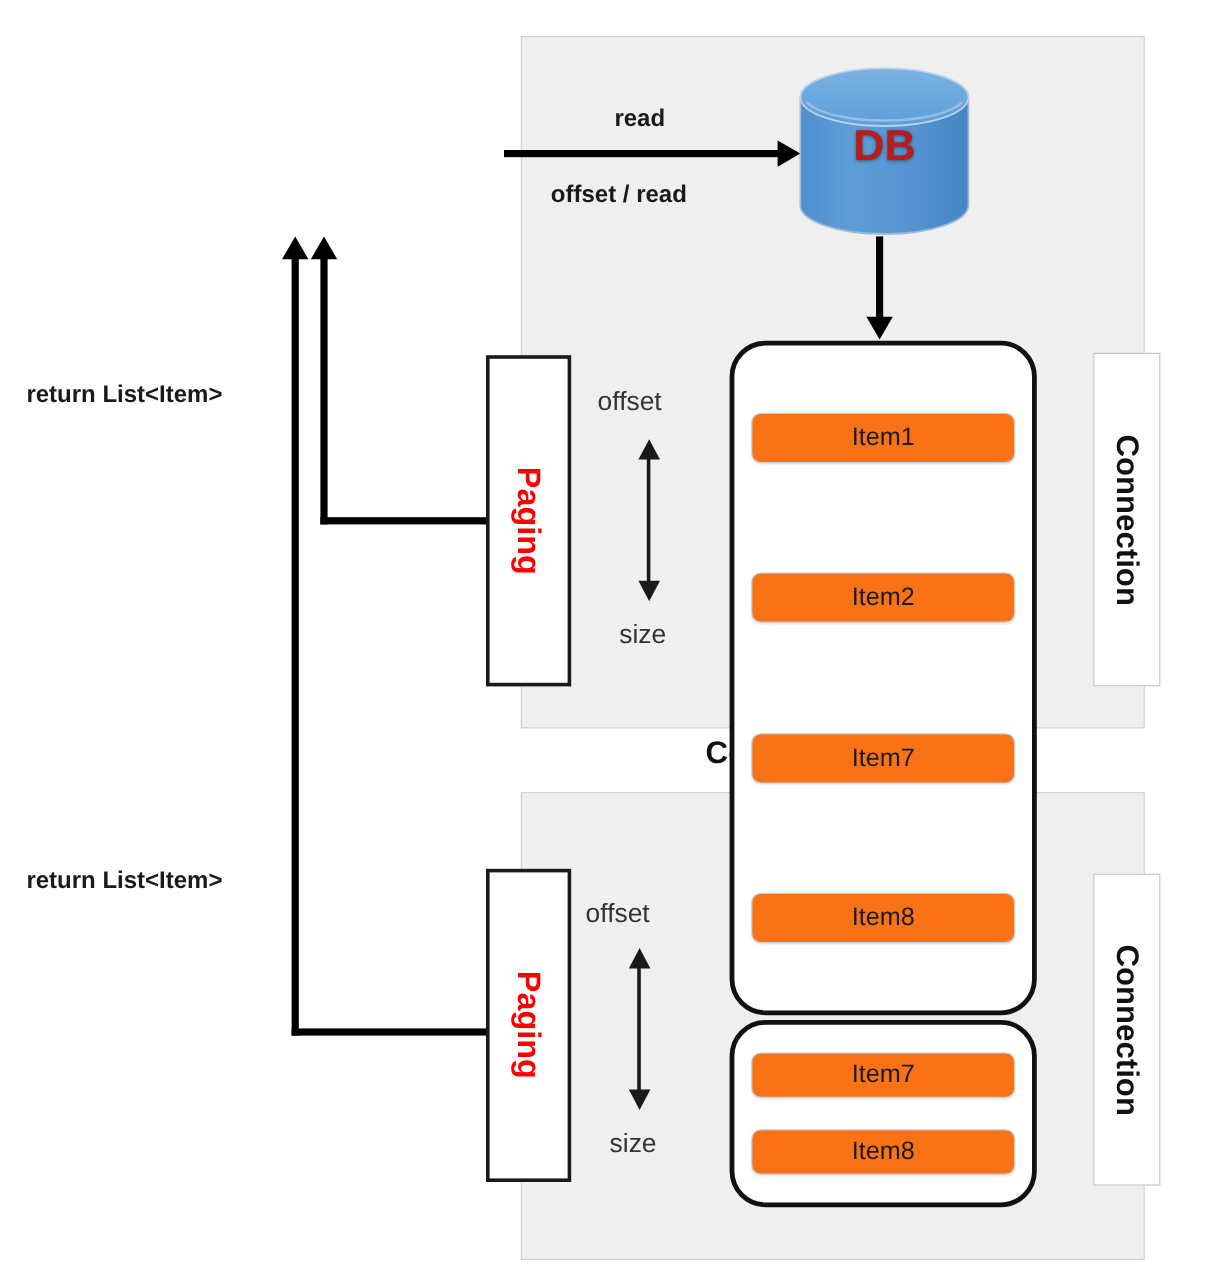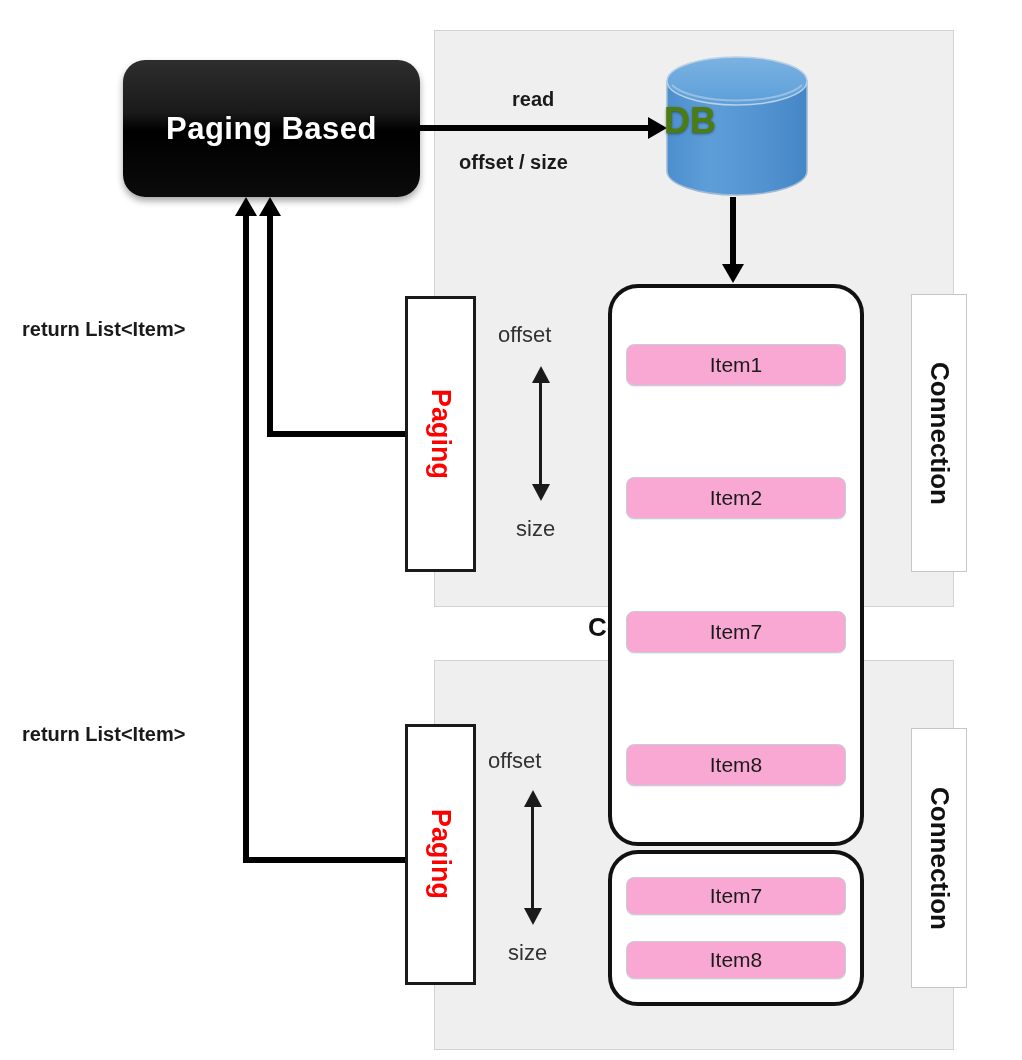--- a/index.html
+++ b/index.html
@@ -56,21 +56,22 @@
     left: 664px;
     top: 55px;
     width: 146px;
     height: 142px;
   }
   #db-label {
     position: absolute;
     left: 664px;
     top: 100px;
     width: 146px;
-    color: #4d7c0f;
+    text-align: center;
+    color: #b91c1c;
     font-size: 36px;
     font-weight: bold;
     text-shadow: 0 1px 3px rgba(0,0,0,0.45);
     pointer-events: none;
   }
 
   
   .line-h {
     position: absolute;
     background: #000000;
@@ -174,21 +175,21 @@
     box-sizing: border-box;
     padding: 10px 14px;
     display: flex;
     flex-direction: column;
     justify-content: space-around;
   }
   #items-container-1 { top: 284px; width: 256px; height: 562px; }
   #items-container-2 { top: 850px; width: 256px; height: 156px; }
 
   .item-chip {
-    background: #f9a8d4;
+    background: #f97316;
     border: 1px solid #c4cfdd;
     border-radius: 8px;
     height: 40px;
     margin: 13px 0;
     display: flex;
     align-items: center;
     justify-content: center;
     font-size: 21px;
     color: #1b1b1b;
     box-shadow: 0 1px 1px rgba(0,0,0,0.07);
@@ -235,28 +236,25 @@
 </head>
 <body>
 
 <div id="canvas">
 
   <div class="group-panel" id="group-panel-1"></div>
   <div class="group-panel" id="group-panel-2"></div>
 
   <div id="occluded-connection-fragment">Connection</div>
 
-  <div id="paging-based-box">
-    <span id="paging-based-label">Paging Based</span>
-  </div>
 
   <div class="line-h" style="left:420px; top:125px; width:230px;"></div>
   <div class="arrow-right" style="left:648px; top:117px;"></div>
   <div class="edge-label" style="left:512px; top:88px;">read</div>
-  <div class="edge-label" style="left:459px; top:151px;">offset / size</div>
+  <div class="edge-label" style="left:459px; top:151px;">offset / read</div>
 
   <div id="db-cylinder">
     <svg width="146" height="142" viewBox="0 0 146 142">
       <defs>
         <linearGradient id="dbBody" x1="0" y1="0" x2="1" y2="0">
           <stop offset="0%" stop-color="#4c8fcd"></stop>
           <stop offset="30%" stop-color="#5e9ed8"></stop>
           <stop offset="70%" stop-color="#5392d0"></stop>
           <stop offset="100%" stop-color="#4486c6"></stop>
         </linearGradient>

